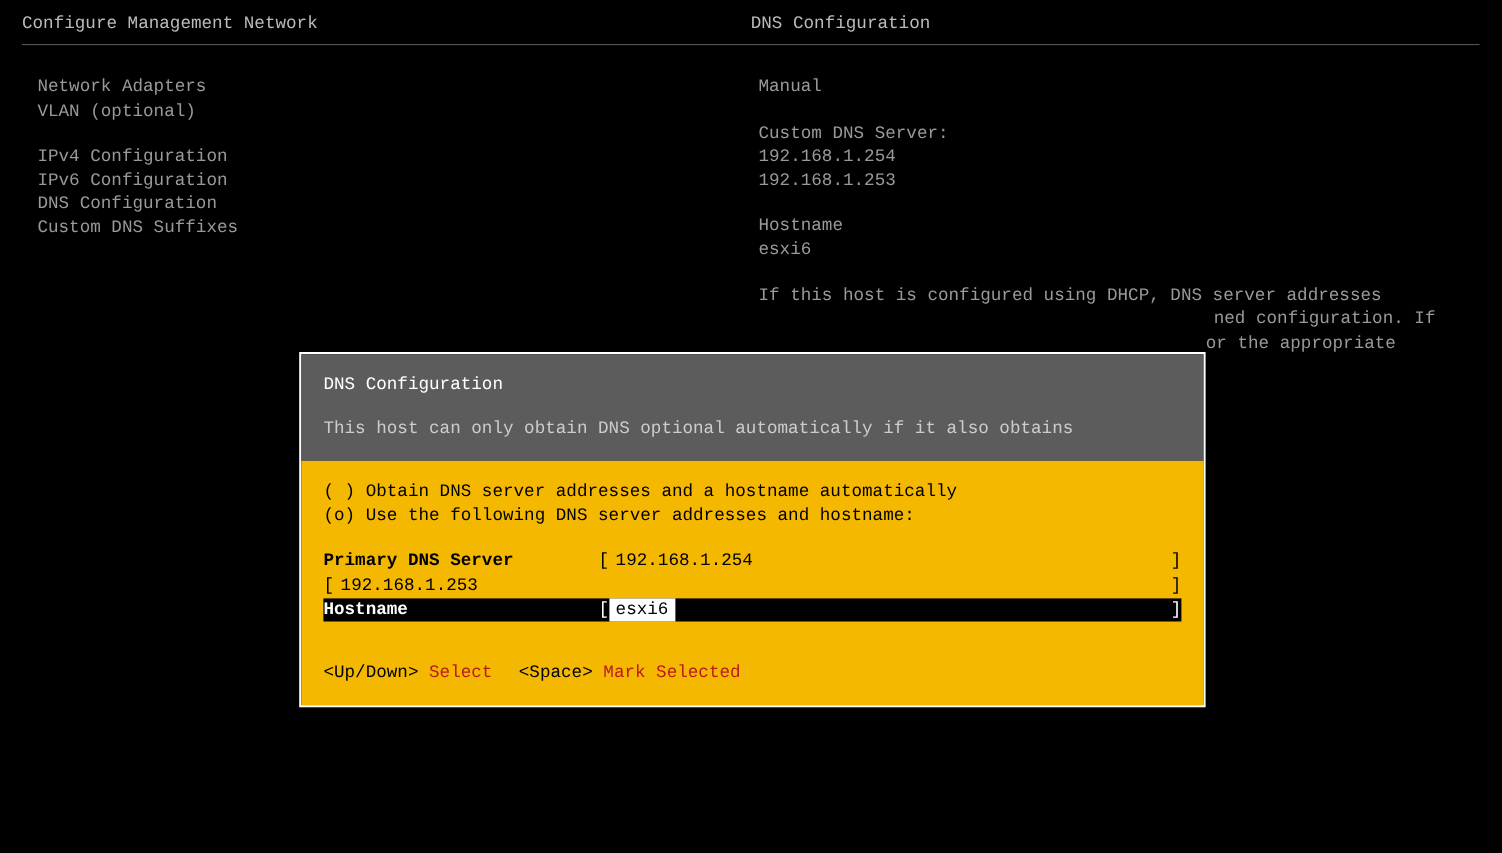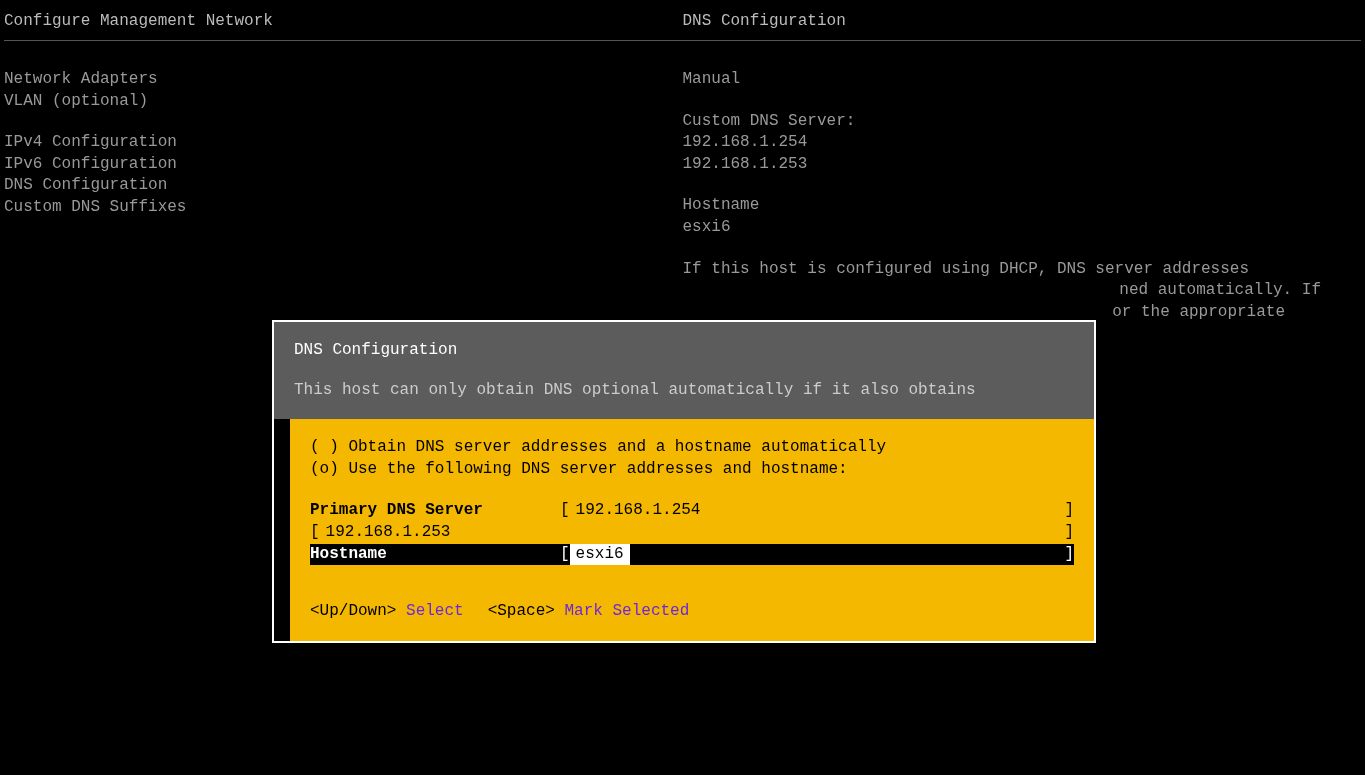--- a/index.html
+++ b/index.html
@@ -14,41 +14,42 @@
       font-size: 16px;
       width: 1365px;
       height: 775px;
       overflow: hidden;
       position: relative;
     }
     .screen {
       position: relative;
       width: 100%;
       height: 100%;
-      padding: 12px 4px;
+      padding: 12px 20px;
     }
     .header-row {
       display: flex;
       color: #bbb;
       padding-bottom: 10px;
       border-bottom: 1px solid #555;
       margin-bottom: 28px;
     }
     .header-left {
       width: 50%;
     }
     .header-right {
       width: 50%;
     }
     .main-content {
       display: flex;
     }
     .left-col {
       width: 50%;
       line-height: 1.35;
+      margin-left: 14px;
     }
     .right-col {
       width: 50%;
       line-height: 1.35;
     }
     .section-gap {
       height: 20px;
     }
     .dialog {
       position: absolute;
@@ -66,21 +67,20 @@
     }
     .dialog-title {
       color: #fff;
       margin-bottom: 18px;
     }
     .dialog-body {
       background: #f5b800;
       color: #000;
       padding: 18px 20px 18px 20px;
       line-height: 1.35;
-      margin-left: 16px;
     }
     .radio-section {
       margin-bottom: 20px;
     }
     .form-row {
       display: flex;
       white-space: pre;
     }
     .form-label {
       width: 250px;
@@ -115,21 +115,21 @@
       display: flex;
       gap: 14px;
     }
     .key-hint {
       color: #000;
     }
     .key-hint .key {
       font-weight: normal;
     }
     .key-hint .action {
-      color: #6d28d9;
+      color: #b91c1c;
     }
   </style>
 </head>
 <body>
 
 <div class="screen">
   <div class="header-row">
     <div class="header-left">Configure Management Network</div>
     <div class="header-right">DNS Configuration</div>
   </div>
@@ -149,21 +149,21 @@
       <div>Manual</div>
       <div class="section-gap"></div>
       <div>Custom DNS Server:</div>
       <div>192.168.1.254</div>
       <div>192.168.1.253</div>
       <div class="section-gap"></div>
       <div>Hostname</div>
       <div>esxi6</div>
       <div class="section-gap"></div>
       <div>If this host is configured using DHCP, DNS server addresses</div>
-      <div style="text-align:right; padding-right:40px;">ned automatically. If</div>
+      <div style="text-align:right; padding-right:40px;">ned configuration. If</div>
       <div style="text-align:right; padding-right:76px;">or the appropriate</div>
     </div>
   </div>
 
   <div class="dialog">
     <div class="dialog-header">
       <div class="dialog-title">DNS Configuration</div>
       <div>This host can only obtain DNS optional automatically if it also obtains</div>
     </div>
     <div class="dialog-body">

